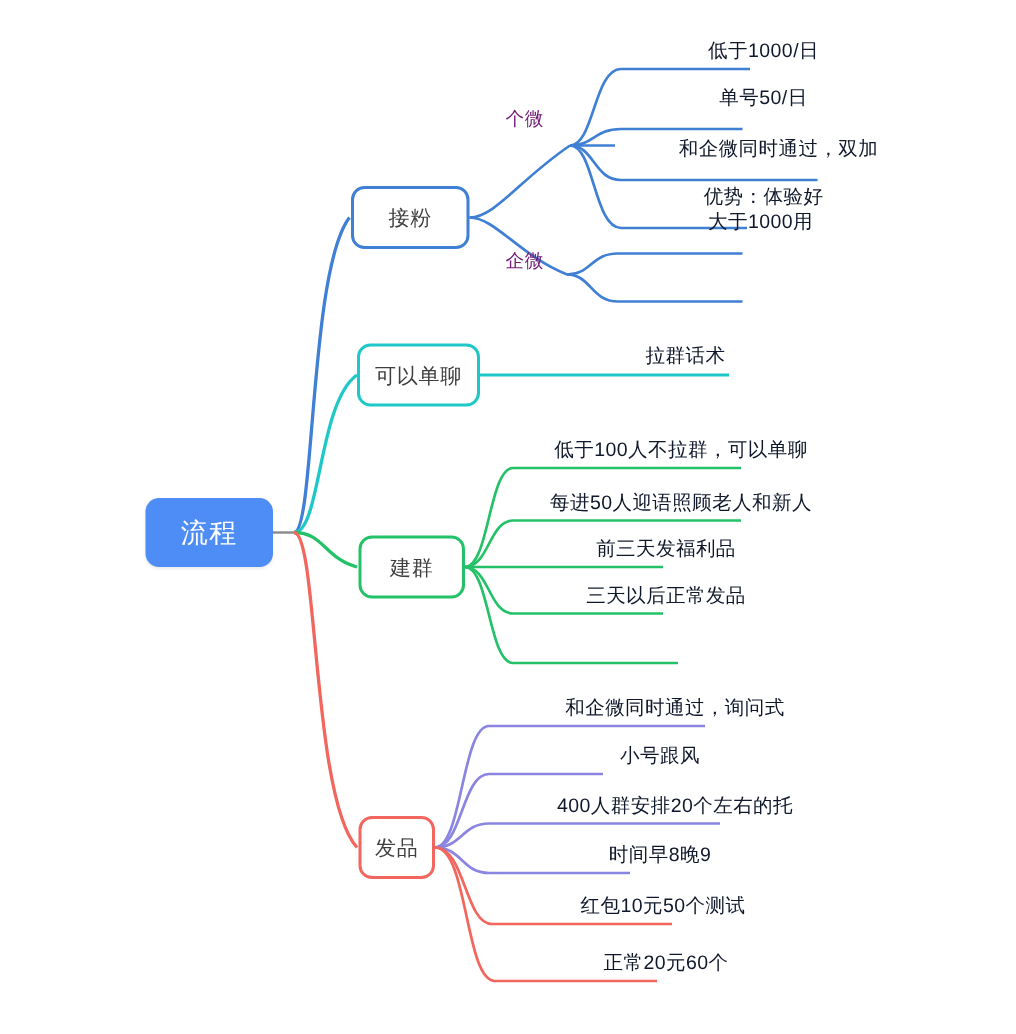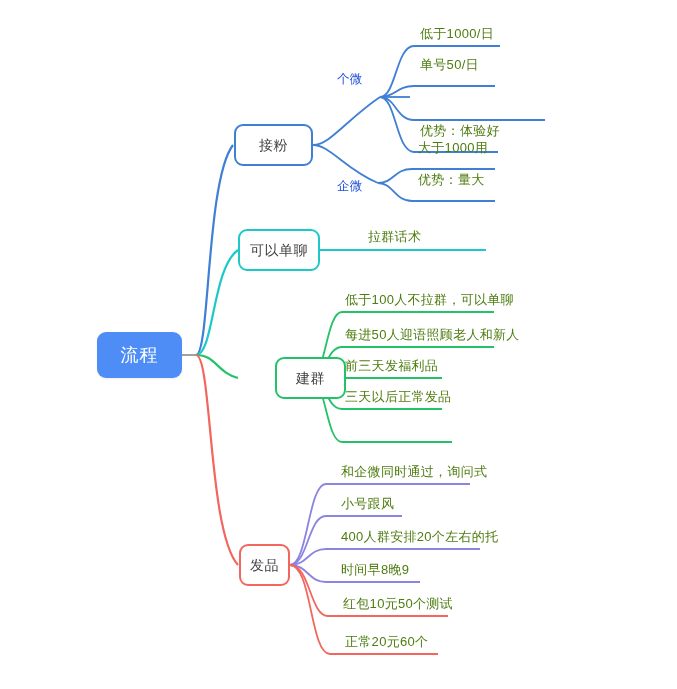--- a/index.html
+++ b/index.html
@@ -44,29 +44,29 @@
     border: 2px solid #4e8df5;
     color: #3f3f3f;
     font-size: 14px;
     letter-spacing: 0.5px;
   }
   .node-branch.c-blue   { border-color: #3f7fd4; }
   .node-branch.c-cyan   { border-color: #1ec8c8; }
   .node-branch.c-green  { border-color: #24c268; }
   .node-branch.c-red    { border-color: #f2665e; text-align: center; }
   .node-leaf {
-    color: #4d7c0f;
+    color: #0f172a;
     font-size: 13px;
     letter-spacing: 0.3px;
     background: transparent;
-    justify-content: flex-start;
+    justify-content: center;
     padding-left: 2px;
   }
   .node-mid {
-    color: #1d4ed8;
+    color: #701a75;
     font-size: 12.5px;
     letter-spacing: 0.3px;
     background: transparent;
     justify-content: flex-start;
   }
 </style>
 </head>
 <body>
 
 <div id="mindmap">
@@ -134,49 +134,49 @@
     <span>流程</span>
   </div>
 
   <div class="node node-branch c-blue" style="left:234px; top:124px; width:79px; height:42px;">
     <span>接粉</span>
   </div>
 
   <div class="node node-mid" style="left:337px; top:70px; width:46px; height:18px;">
     <span>个微</span>
   </div>
-  <div class="node node-mid" style="left:337px; top:177px; width:46px; height:18px;">
+  <div class="node node-mid" style="left:337px; top:165px; width:46px; height:18px;">
     <span>企微</span>
   </div>
 
   <div class="node node-leaf" style="left:418px; top:23px; width:180px; height:20px;">
     <span>低于1000/日</span>
   </div>
   <div class="node node-leaf" style="left:418px; top:54px; width:180px; height:20px;">
     <span>单号50/日</span>
   </div>
+  <div class="node node-leaf" style="left:418px; top:88px; width:200px; height:20px;">
+    <span>和企微同时通过，双加</span>
+  </div>
   <div class="node node-leaf" style="left:418px; top:120px; width:180px; height:20px;">
     <span>优势：体验好</span>
   </div>
 
   <div class="node node-leaf" style="left:416px; top:137px; width:180px; height:20px;">
     <span>大于1000用</span>
   </div>
-  <div class="node node-leaf" style="left:416px; top:169px; width:180px; height:20px;">
-    <span>优势：量大</span>
-  </div>
 
   <div class="node node-branch c-cyan" style="left:238px; top:229px; width:82px; height:42px;">
     <span>可以单聊</span>
   </div>
   <div class="node node-leaf" style="left:366px; top:226px; width:180px; height:20px;">
     <span>拉群话术</span>
   </div>
 
-  <div class="node node-branch c-green" style="left:239px; top:357px; width:71px; height:42px;margin-left:36px;">
+  <div class="node node-branch c-green" style="left:239px; top:357px; width:71px; height:42px;">
     <span>建群</span>
   </div>
   <div class="node node-leaf" style="left:343px; top:289px; width:220px; height:20px;">
     <span>低于100人不拉群，可以单聊</span>
   </div>
   <div class="node node-leaf" style="left:343px; top:324px; width:220px; height:20px;">
     <span>每进50人迎语照顾老人和新人</span>
   </div>
   <div class="node node-leaf" style="left:343px; top:355px; width:200px; height:20px;">
     <span>前三天发福利品</span>

